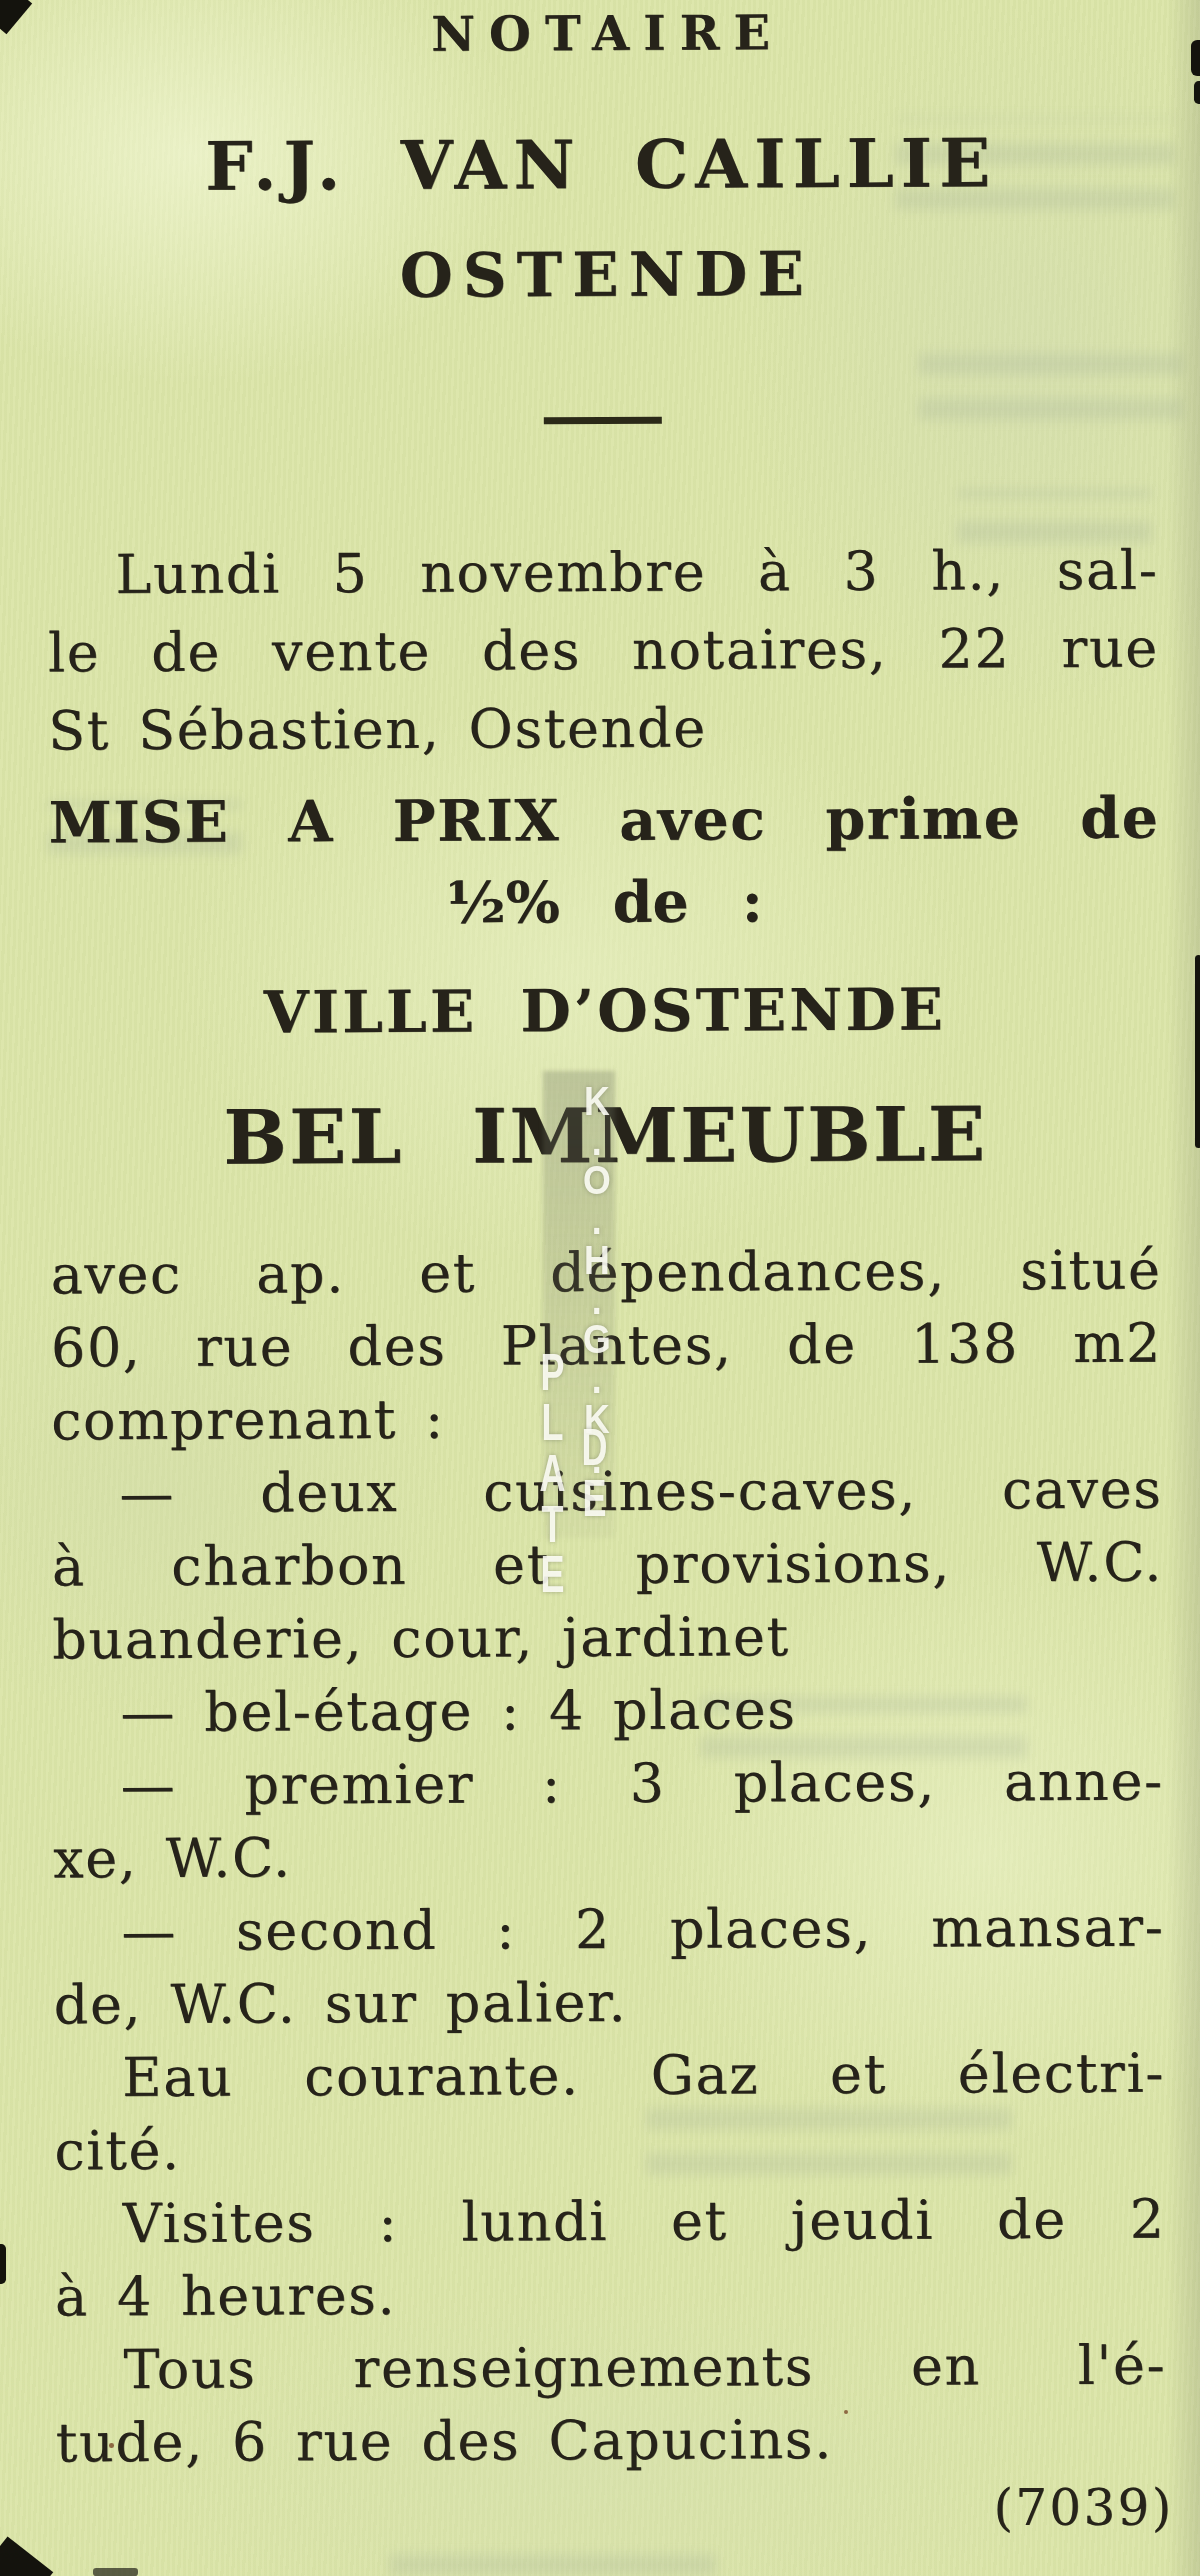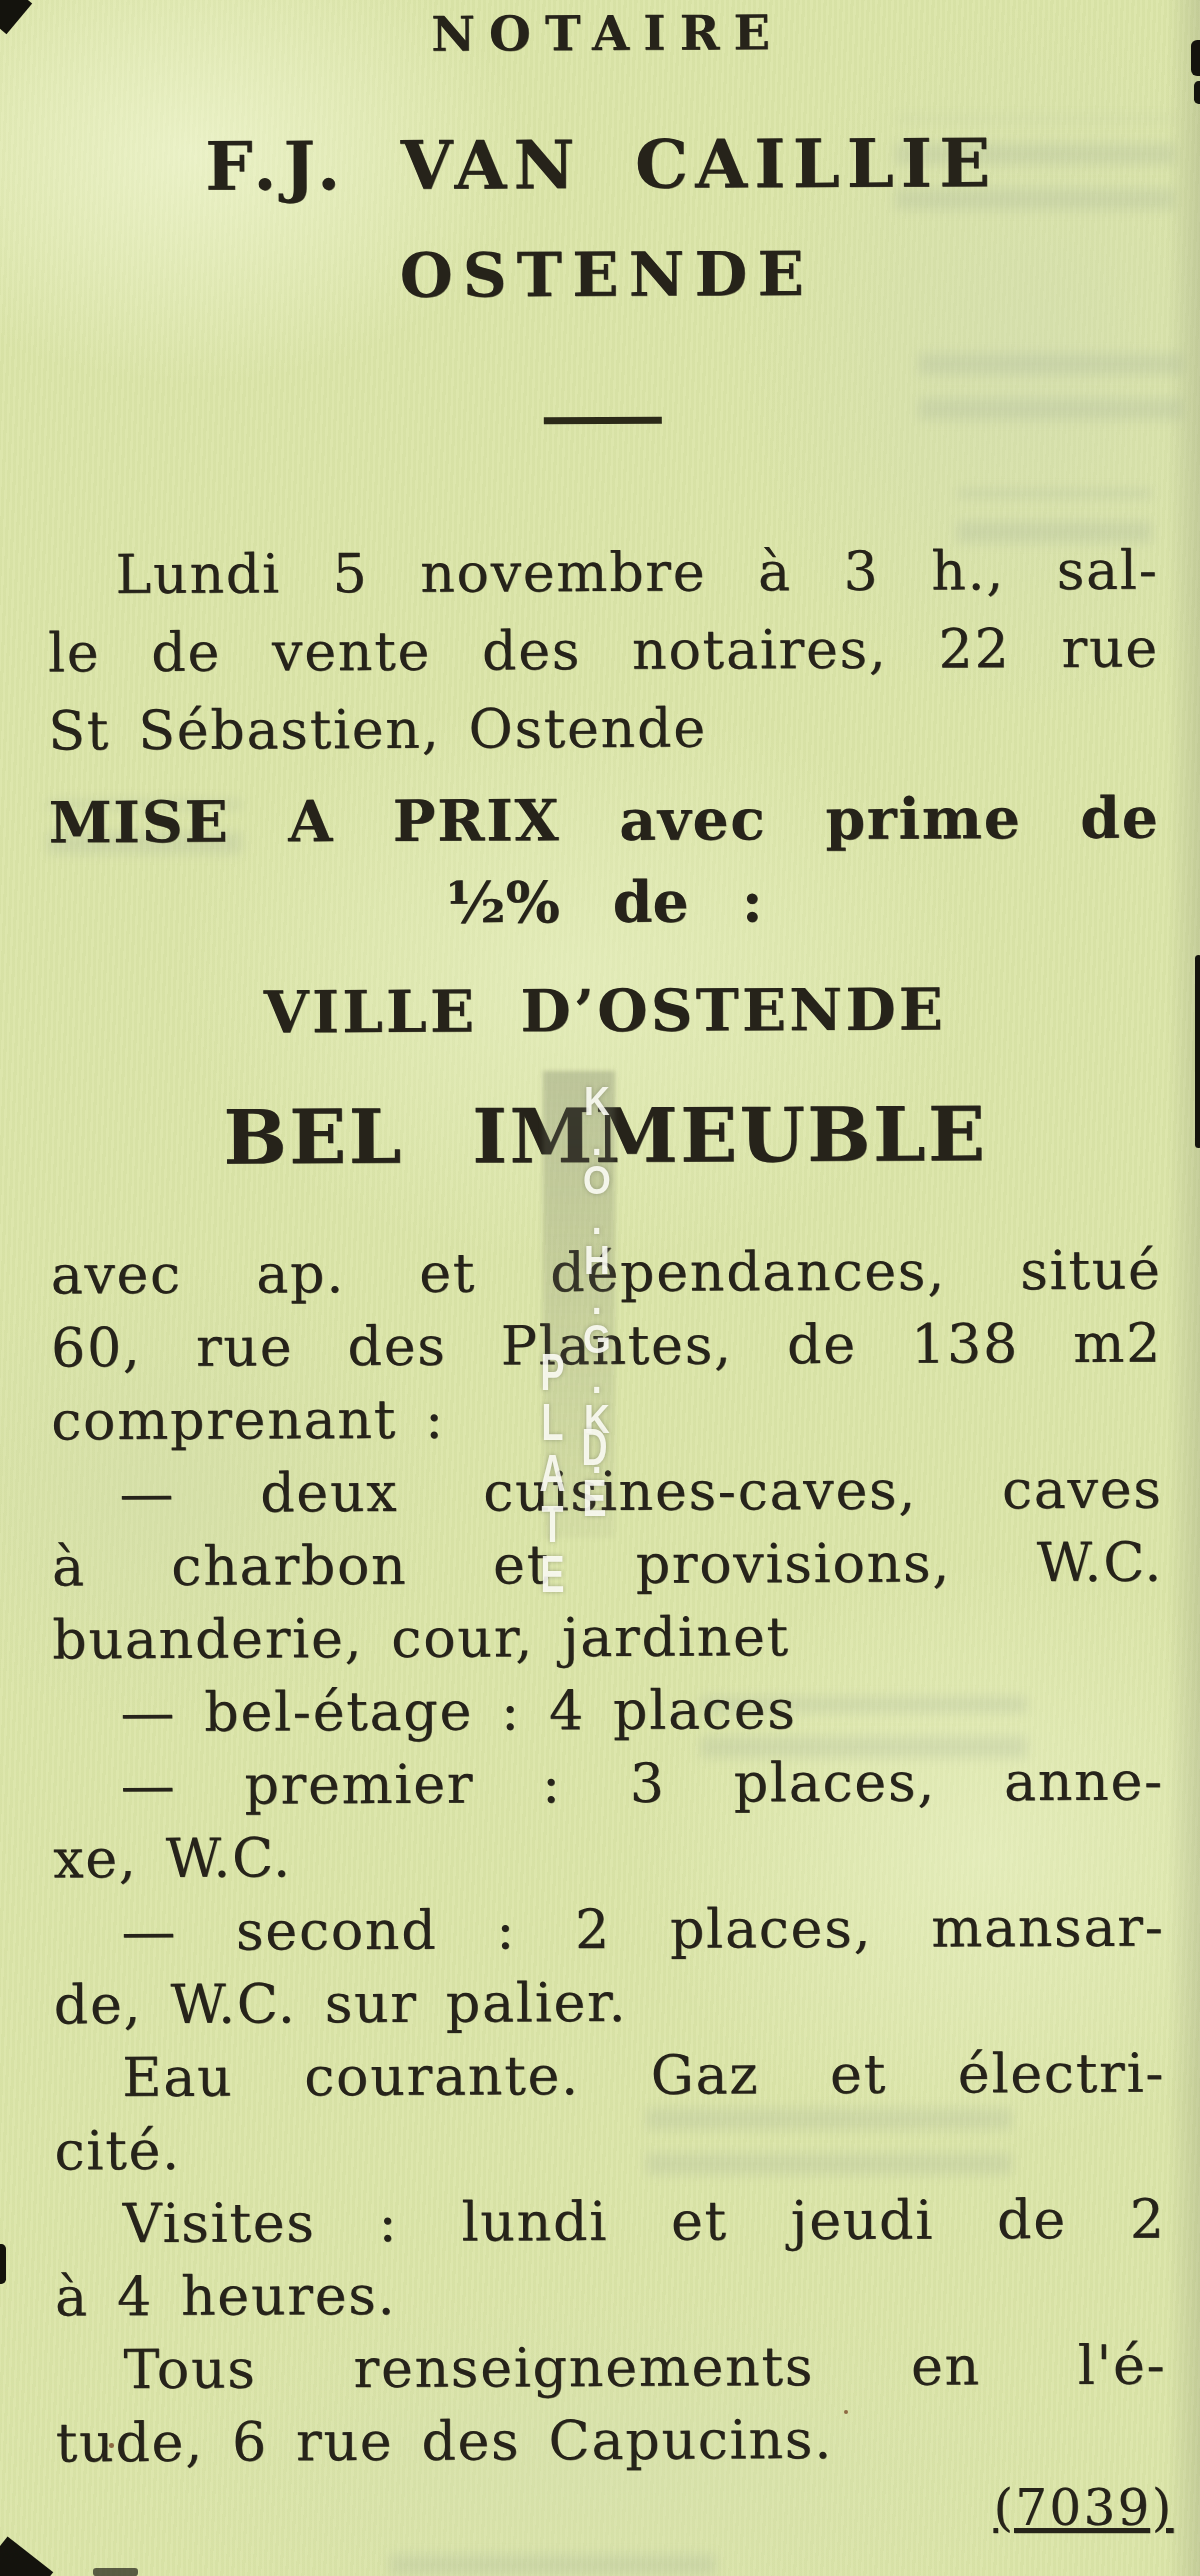--- a/index.html
+++ b/index.html
@@ -34,21 +34,21 @@
   .ind{text-indent:68px;}
   .paraA{margin-top:110px;}
   .price{margin-top:11px;font-weight:bold;}
   .price .p1{font-size:57px;line-height:82px;letter-spacing:1.6px;}
   .price .p2{font-size:57px;line-height:82px;text-align:center;word-spacing:33px;}
   .cityhead{margin-top:36px;text-align:center;font-weight:bold;font-size:58px;line-height:64px;letter-spacing:3.1px;word-spacing:20px;}
   .beltitle{margin-top:53px;text-align:center;font-weight:bold;font-size:75px;line-height:81px;letter-spacing:2.3px;word-spacing:40px;}
   .desc{margin-top:59px;}
   
   .ref{position:absolute;right:26.5px;top:2479px;font-size:50px;letter-spacing:2.3px;
-       font-family:"DejaVu Serif",serif;color:#26231a;text-shadow:0.5px 0.4px 0.5px rgba(40,36,22,0.55);text-decoration:underline;}
+       font-family:"DejaVu Serif",serif;color:#26231a;text-shadow:0.5px 0.4px 0.5px rgba(40,36,22,0.55);}
   
   .wm-band{position:absolute;left:543px;top:1071px;width:72px;height:467px;
     background:linear-gradient(180deg, rgba(108,113,94,0.30), rgba(118,123,103,0.20) 45%, rgba(118,123,103,0.06));
     filter:blur(2.3px);}
   .wm{position:absolute;left:545px;width:70px;
     color:rgba(255,255,248,0.88);font-family:"Liberation Sans",sans-serif;font-weight:bold;
     writing-mode:vertical-rl;text-orientation:upright;letter-spacing:-5.4px;text-align:center;
     filter:blur(0.5px);text-shadow:0 0 3.9px rgba(95,100,82,0.45);}
   .wm1{top:1077px;height:163px;font-size:34px;transform:scale(1.05,1.22);transform-origin:top center;}
   .wm2{top:1309px;height:226px;font-size:36px;transform:scale(1.0,1.42);transform-origin:top center;}

